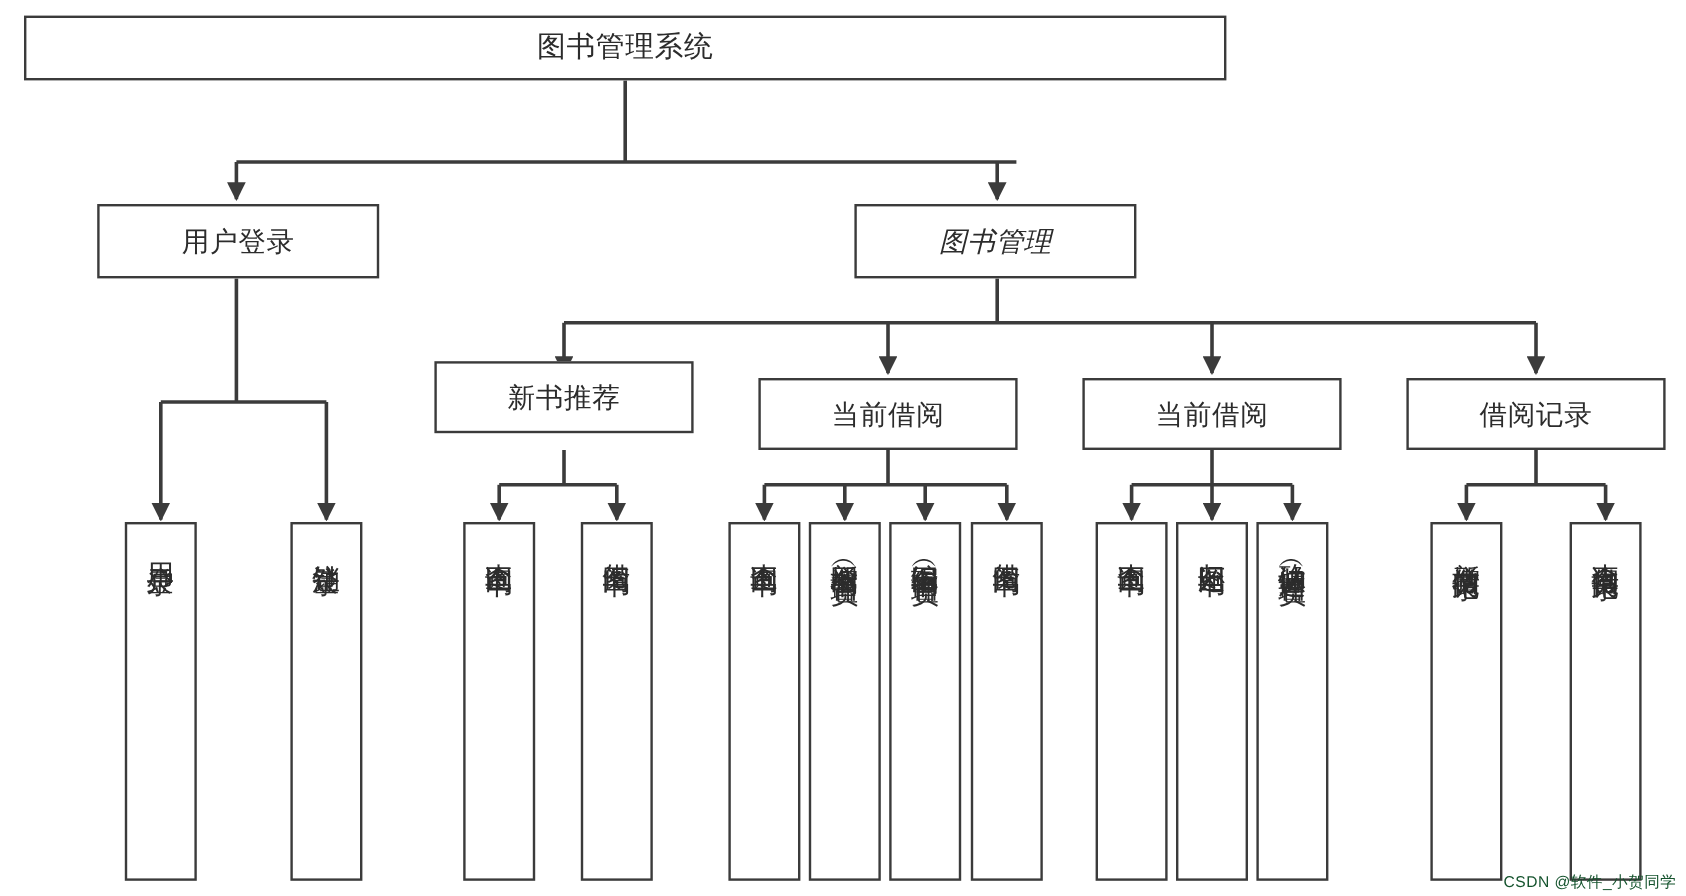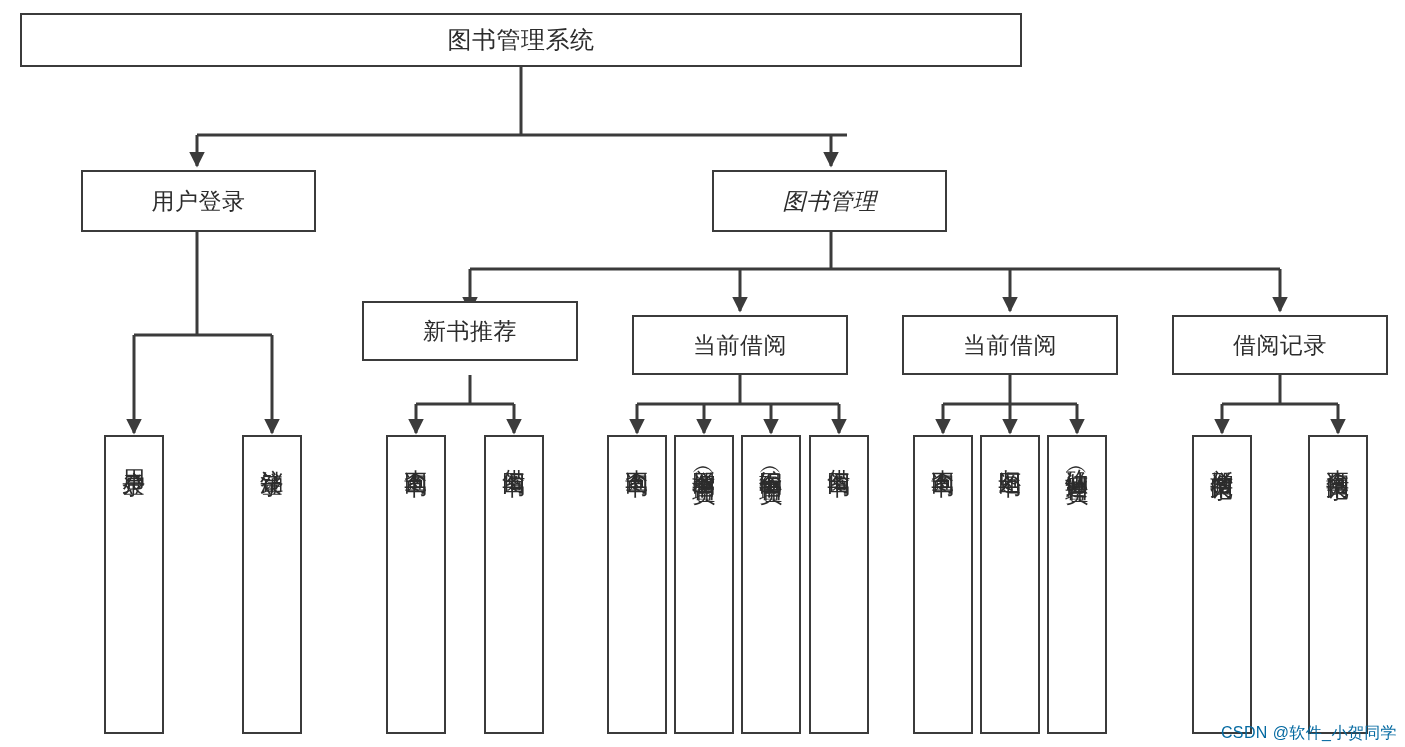--- a/index.html
+++ b/index.html
@@ -54,22 +54,22 @@
     font-size: 23px;
     line-height: 1.32;
     letter-spacing: 2px;
     white-space: nowrap;
     transform: rotate(0deg);
   }
   .watermark {
     position: absolute;
     right: 8px;
     bottom: 3px;
-    font-size: 16px;
-    color: #0369a1;
+    font-size: 13px;
+    color: #14532d;
     white-space: nowrap;
     z-index: 5;
     letter-spacing: 0.4px;
   }
 </style>
 </head>
 <body>
 
 <div id="canvas">
 

